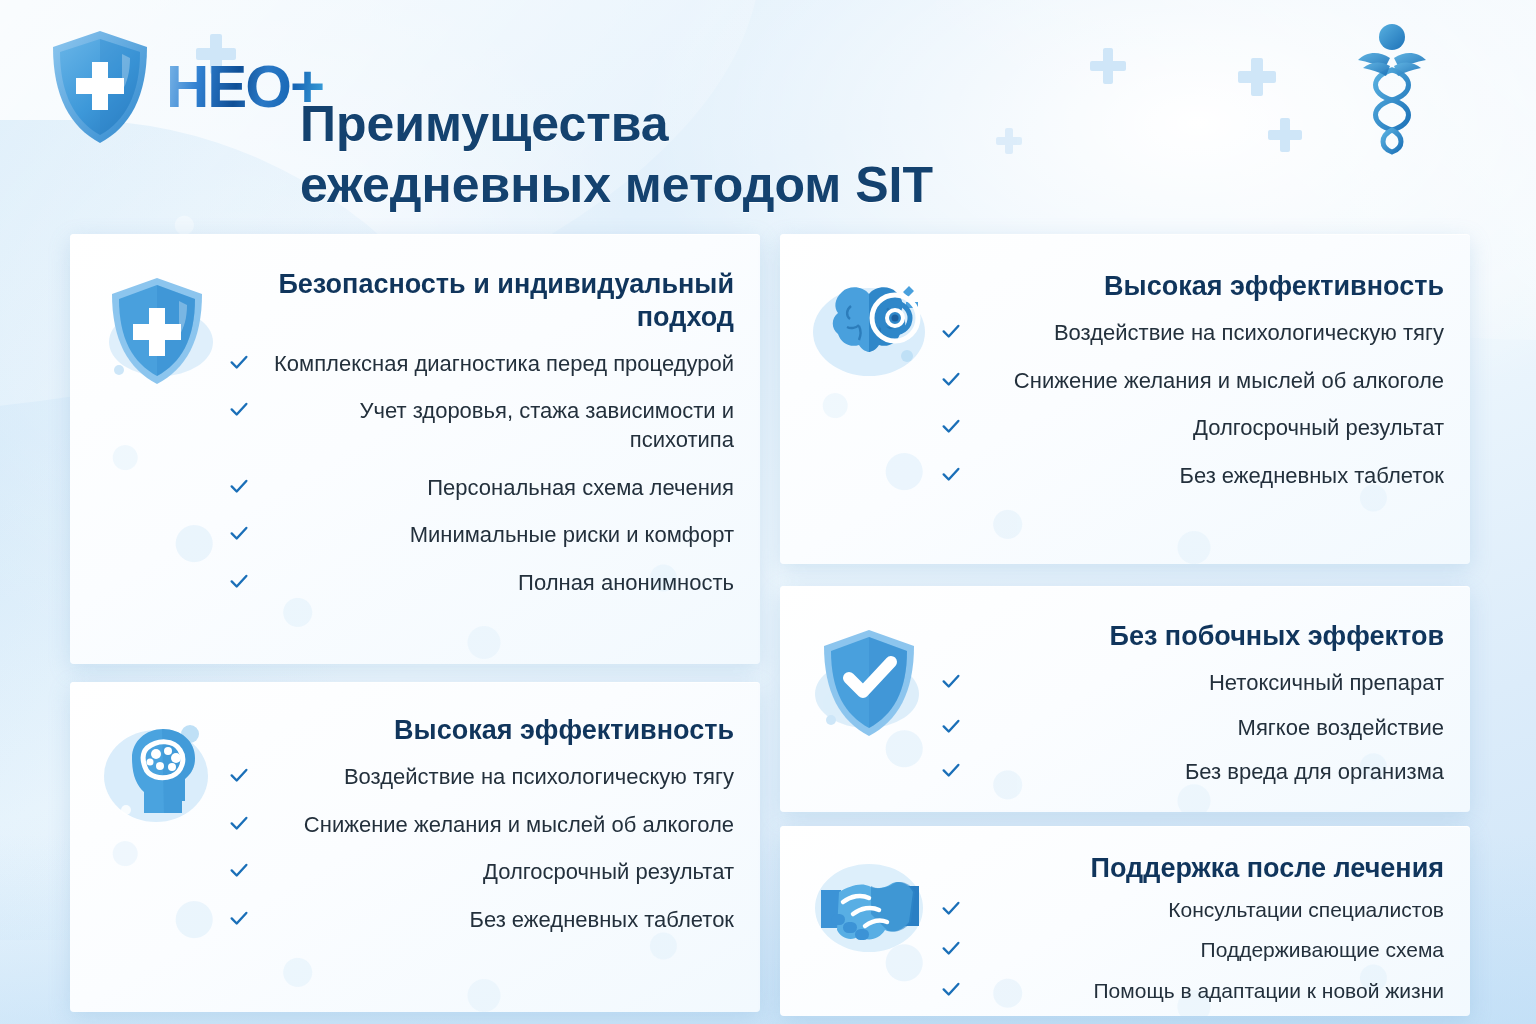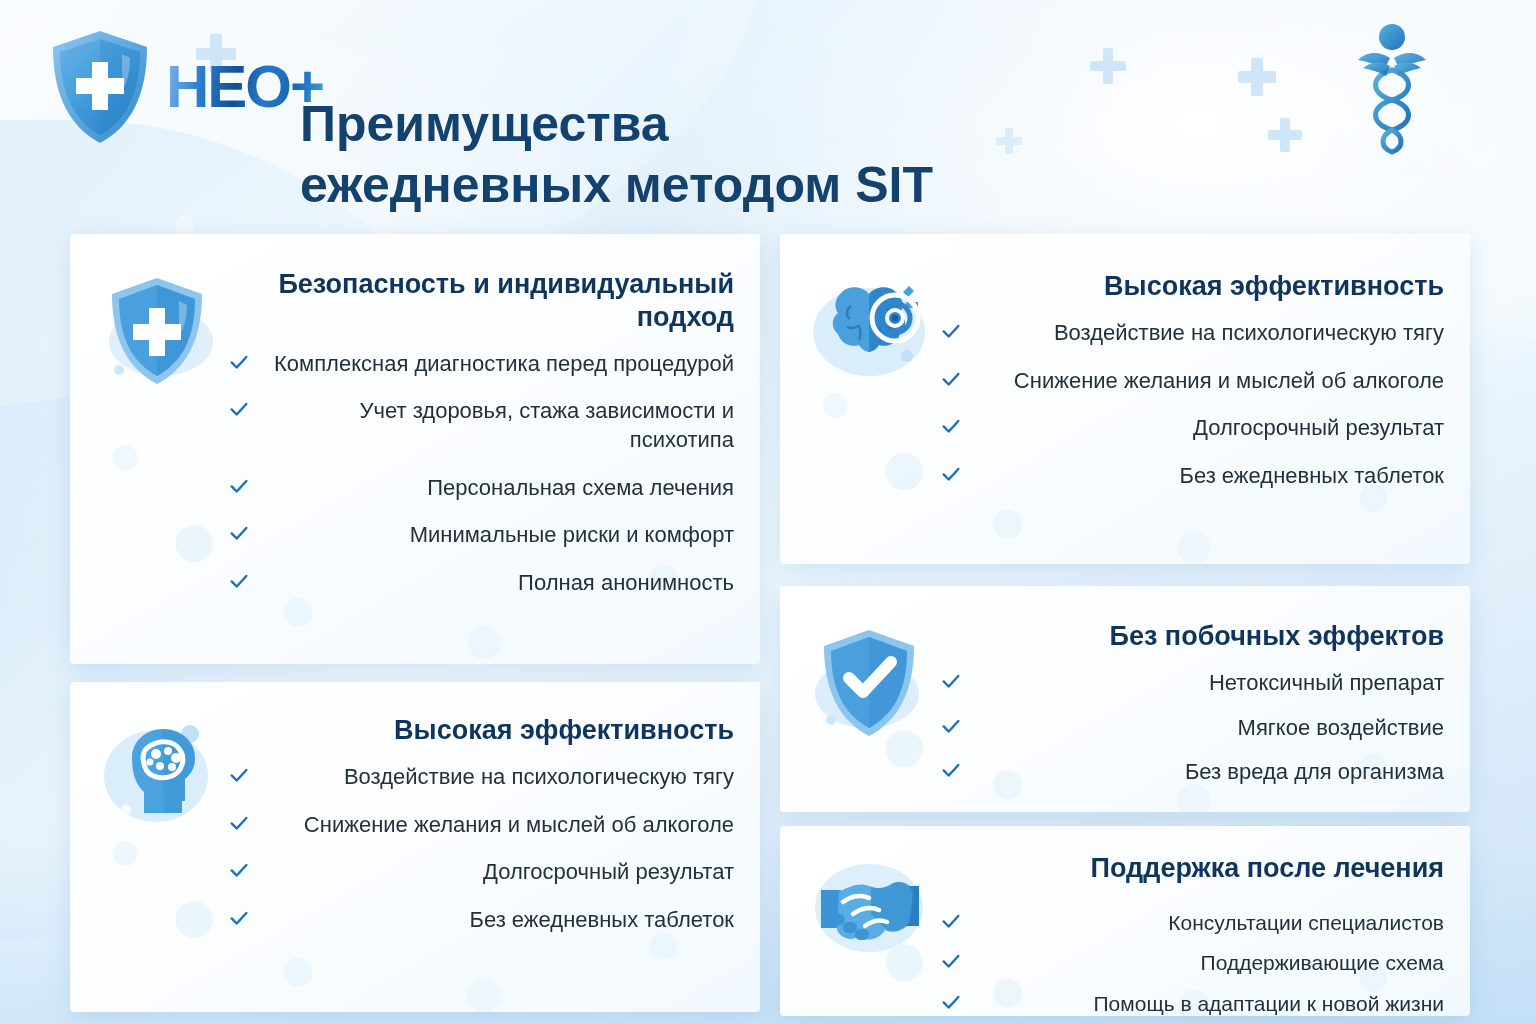--- a/index.html
+++ b/index.html
@@ -91,21 +91,21 @@
   #card-safety{top:26px;width:690px;height:430px;}
   #card-safety .card-inner{padding:34px 0 30px 18px;}
   #card-efficiency-left{top:474px;width:690px;height:330px;}
   #card-efficiency-left .card-inner{padding:32px 0 26px 18px;}
   #card-efficiency-right{top:26px;width:690px;height:330px;}
   #card-efficiency-right .card-inner{padding:36px 0 26px 20px;}
   #card-no-side-effects{top:378px;width:690px;height:226px;}
   #card-no-side-effects .card-inner{padding:34px 0 26px 20px;}
   #card-support{top:618px;width:690px;height:190px;}
   #card-support .card-inner{padding:26px 0 20px 20px;}
-  #card-support .card-title{margin-bottom:24px;}
+  #card-support .card-title{margin-bottom:11px;}
   #card-support ul.features li{margin-bottom:13px;font-size:21px;}
   #card-no-side-effects ul.features li{margin-bottom:16px;}
 
   .ico{display:block;}
   #caduceus{position:absolute;right:96px;top:18px;width:96px;height:150px;}
 </style>
 </head>
 <body>
 
 <div id="stage">

